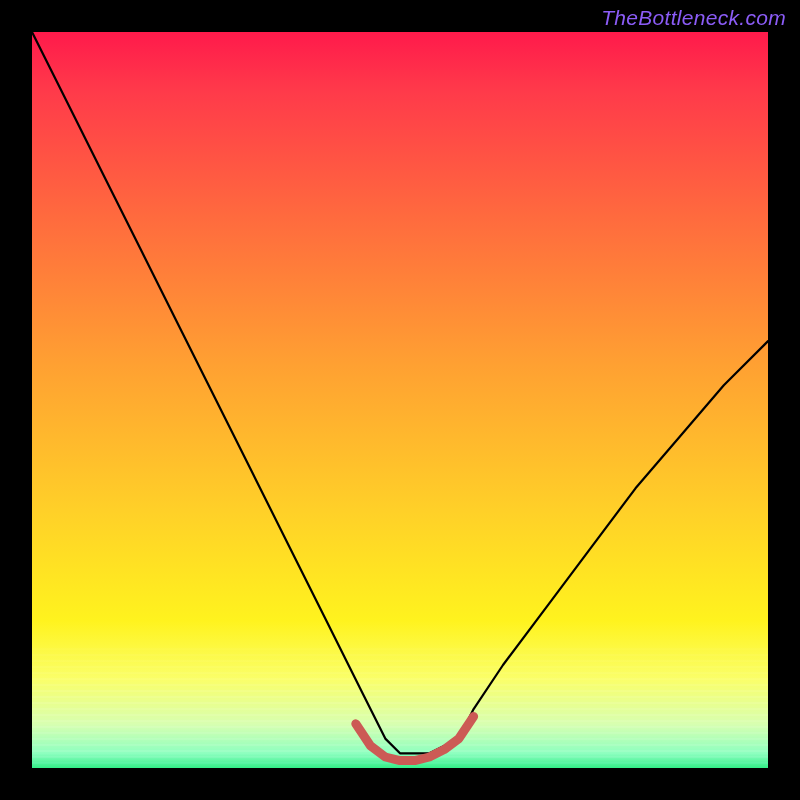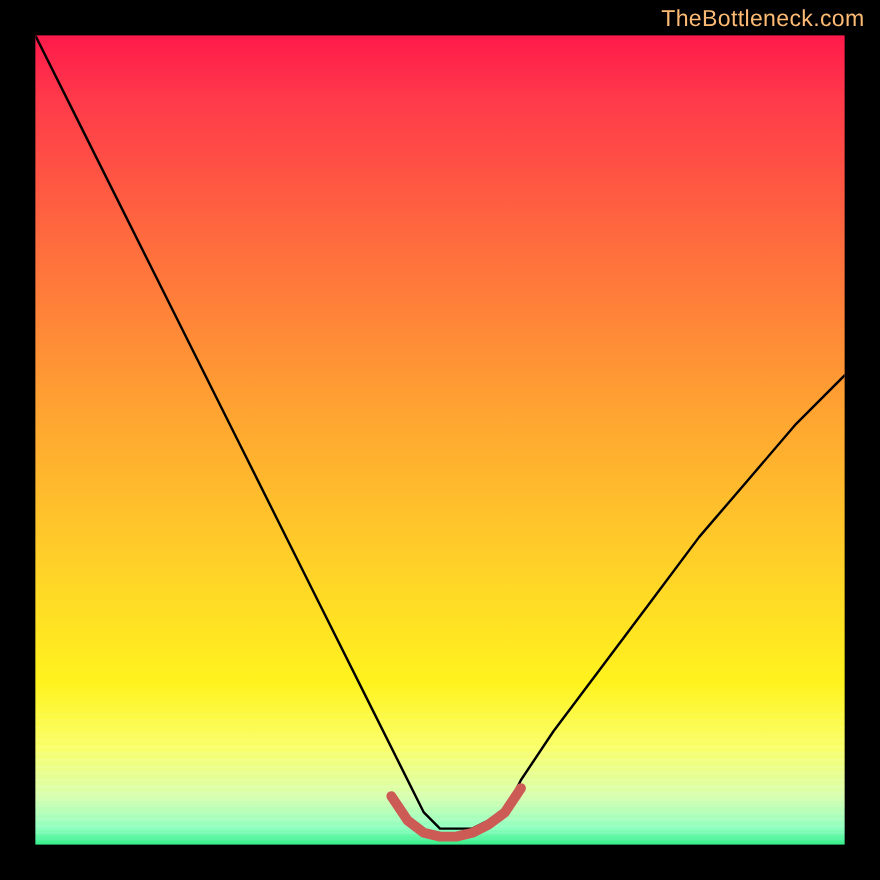--- a/index.html
+++ b/index.html
@@ -14,25 +14,26 @@
   .frame {
     position: relative;
     width: 800px;
     height: 800px;
     background: #000;
   }
   .watermark {
     position: absolute;
     top: 6px;
     right: 14px;
-    color: #fdba74;
+    color: #8b5cf6;
     font-size: 21px;
     font-weight: 400;
     letter-spacing: 0.3px;
     z-index: 10;
+    font-style: italic;
   }
   .plot-area {
     position: absolute;
     left: 32px;
     top: 32px;
     width: 736px;
     height: 736px;
     overflow: hidden;
   }
   

